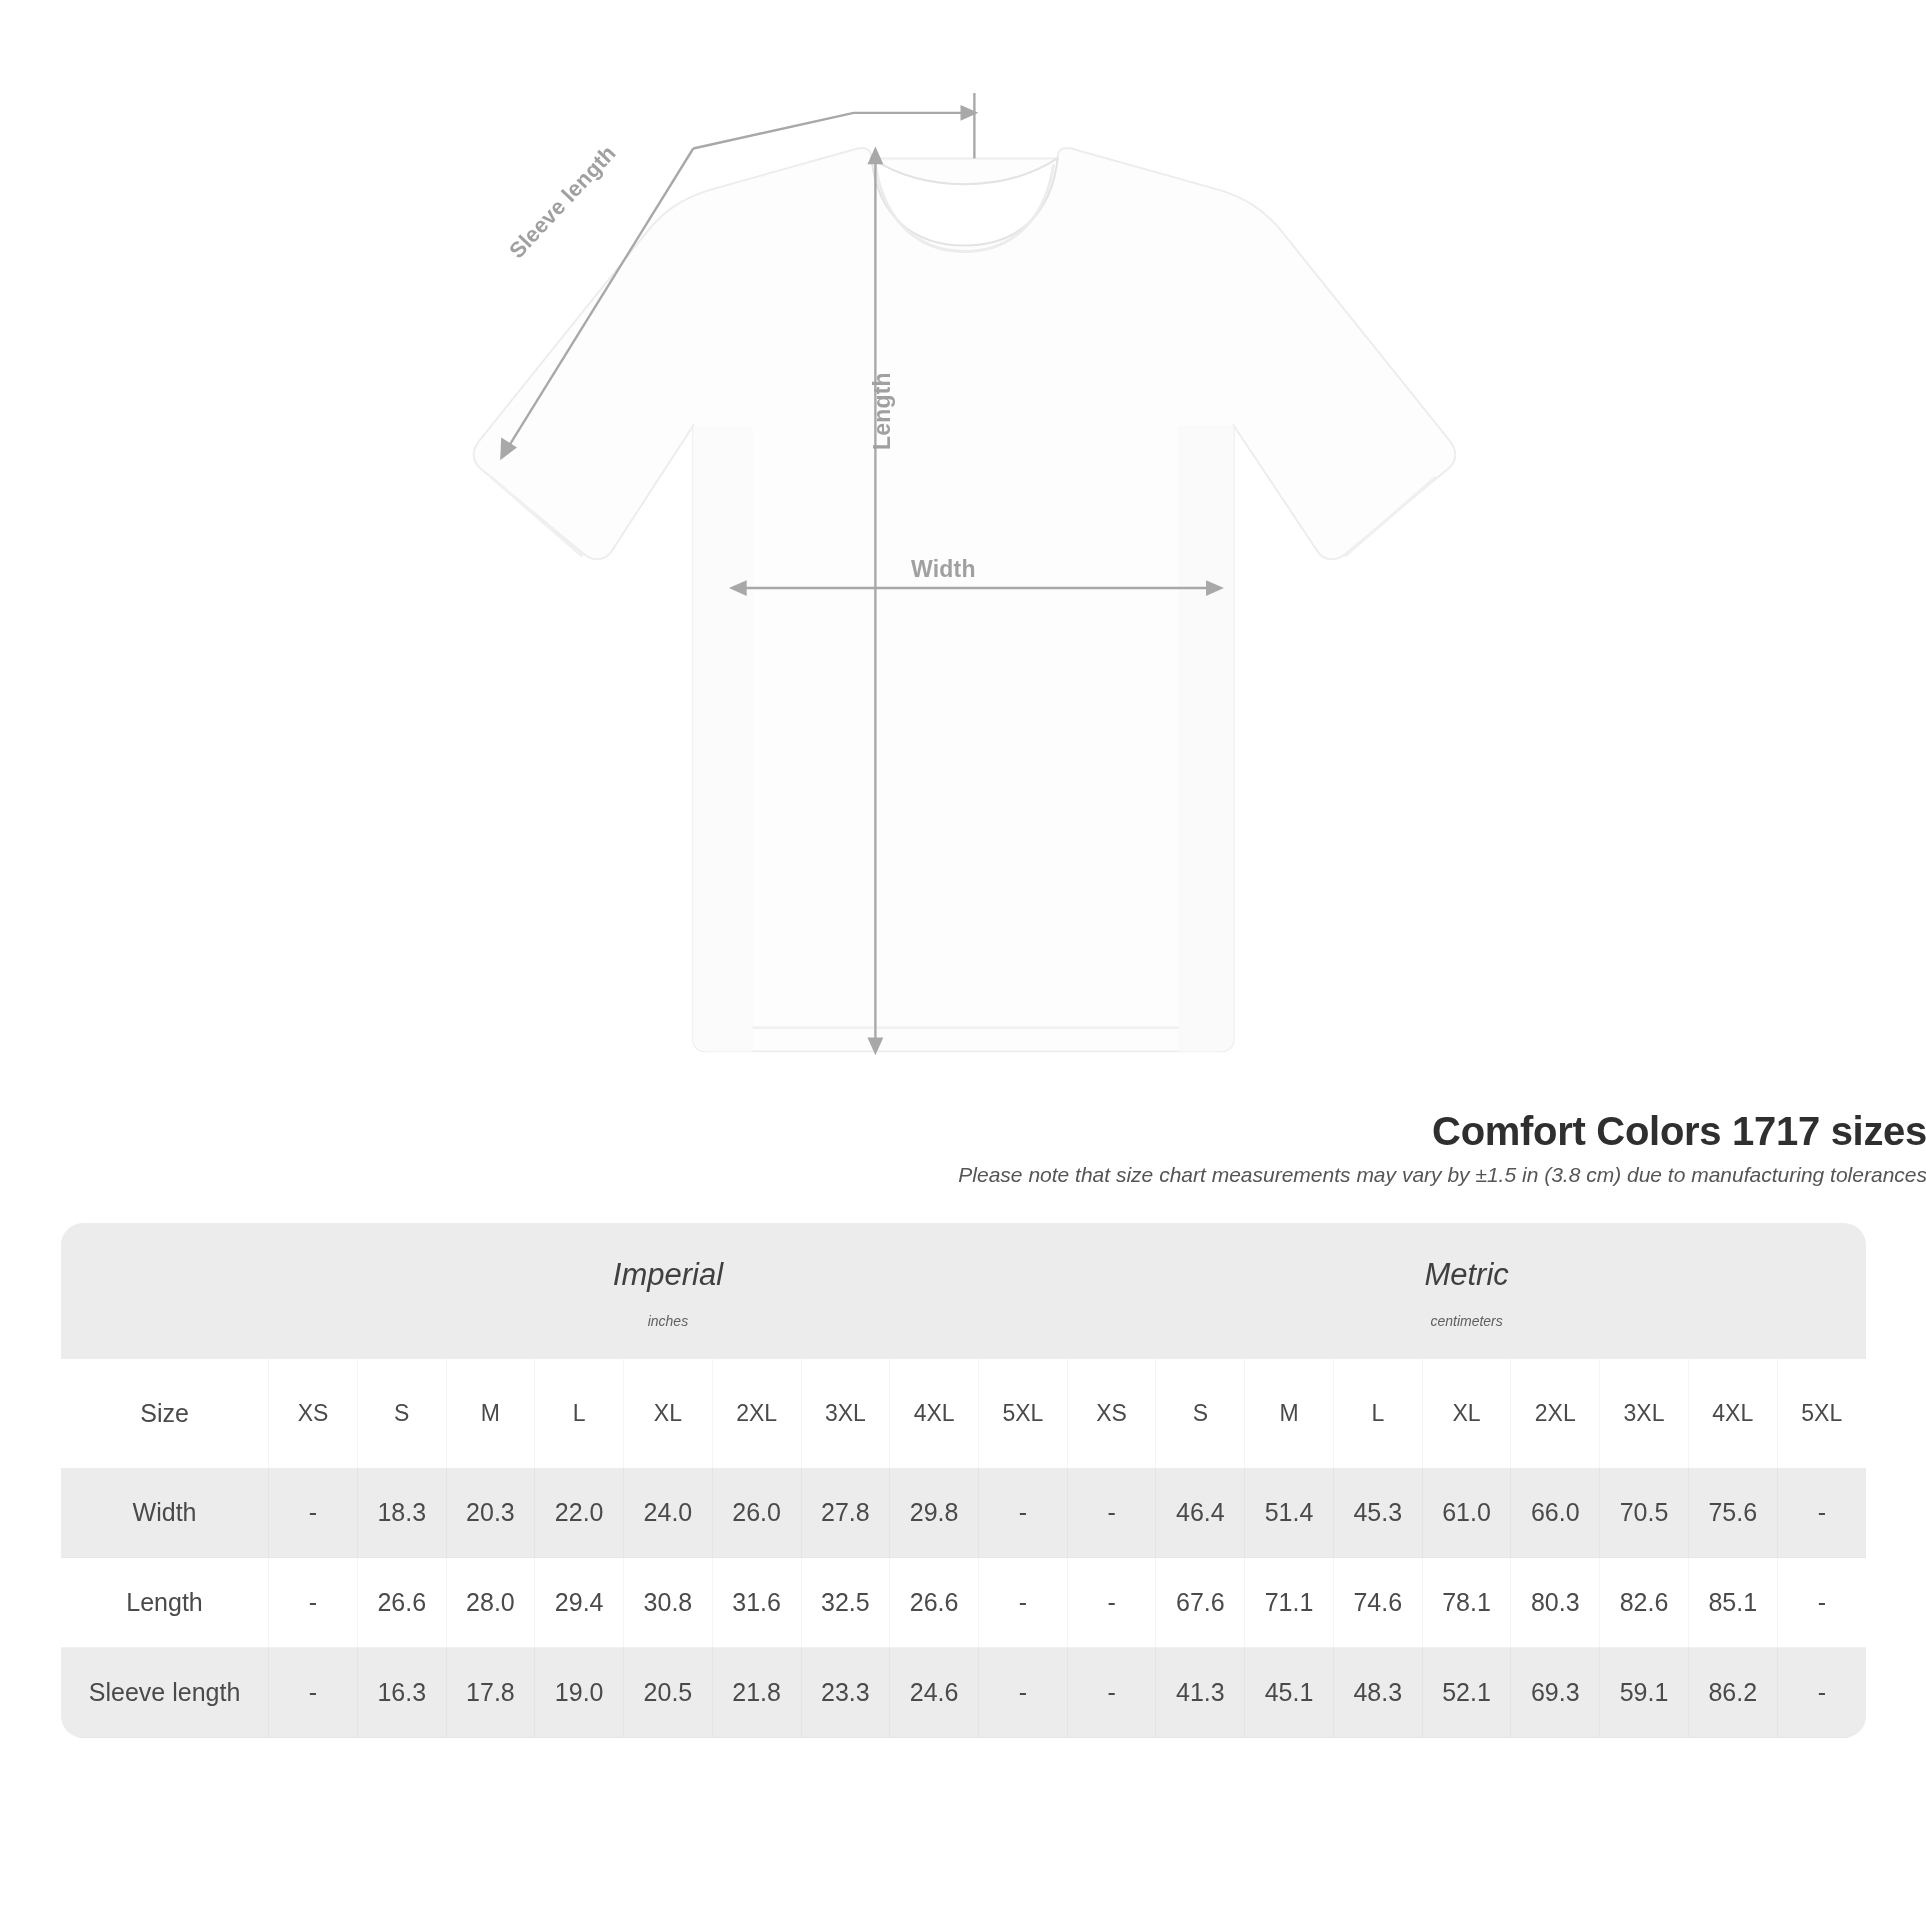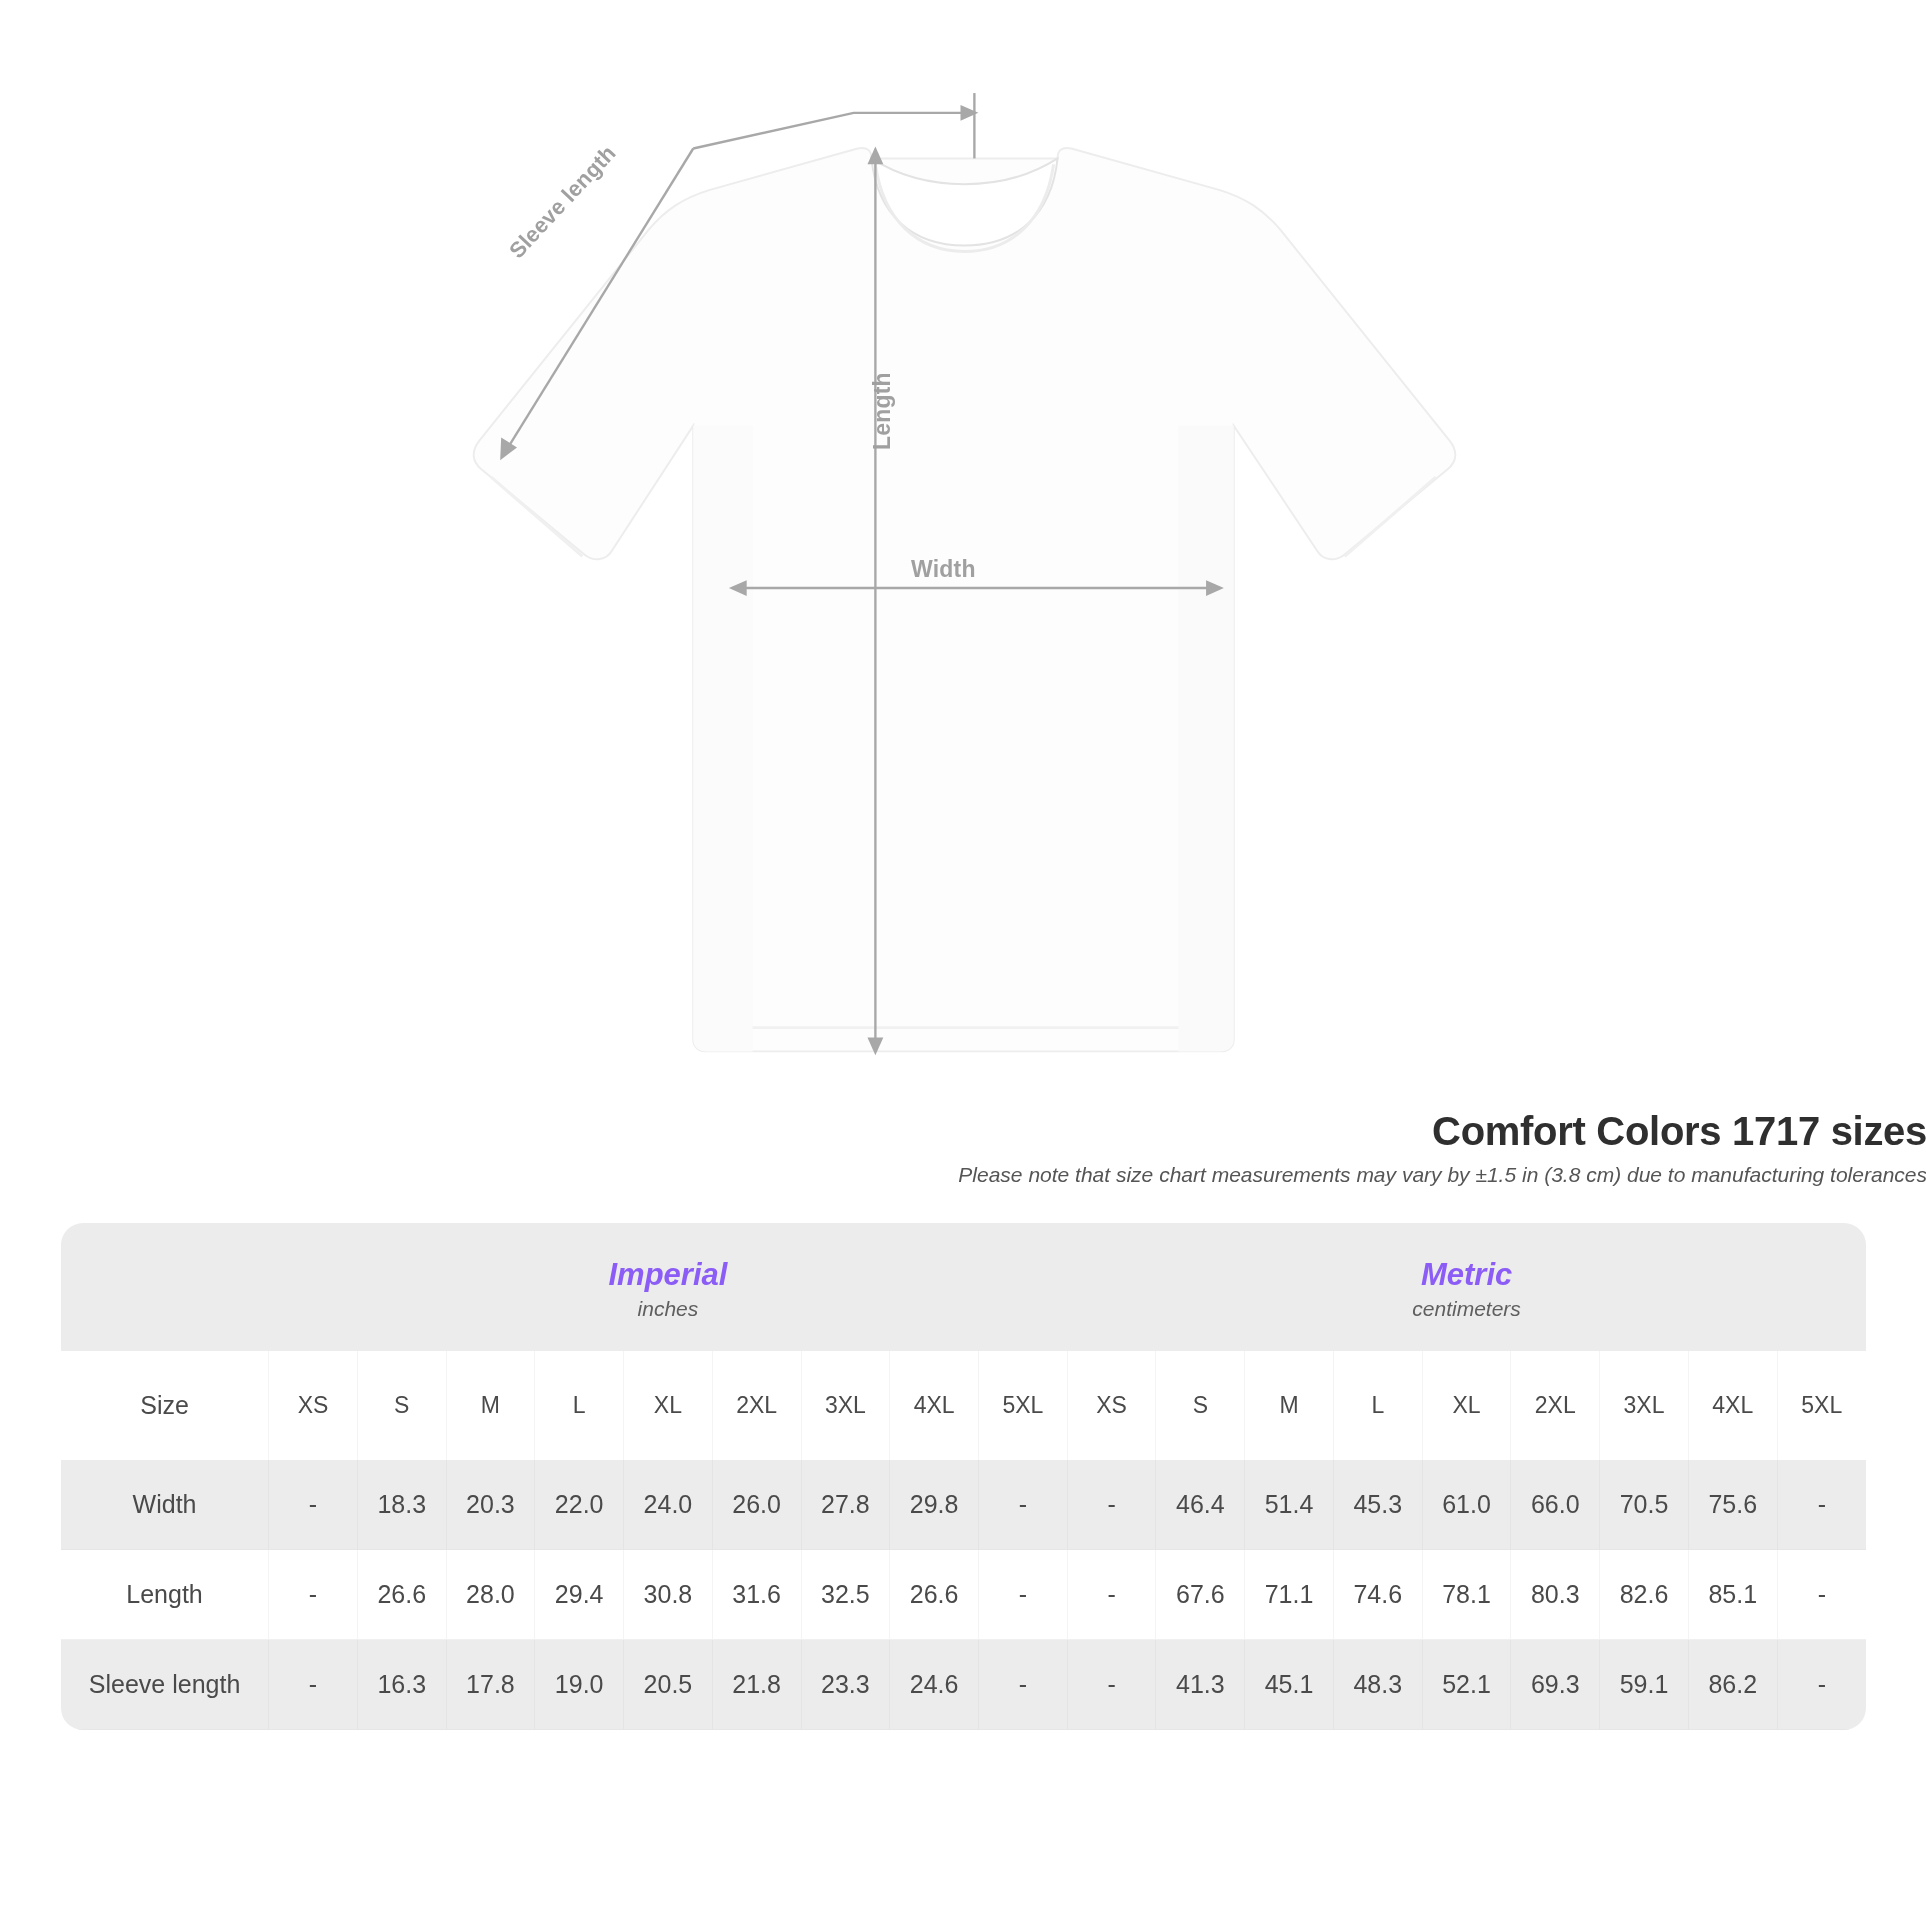--- a/index.html
+++ b/index.html
@@ -99,28 +99,28 @@
   .unit-row td {
     background: #ececec;
     padding: 34px 0 30px 0;
   }
   .unit-row td.blank {
     background: #ececec;
   }
   .unit-name {
     font-size: 31px;
     font-style: italic;
-    font-weight: bold;
-    color: #8b5cf6;
+    font-weight: normal;
+    color: #404040;
   }
   .unit-sub {
-    font-size: 21px;
+    font-size: 14px;
     font-style: italic;
     color: #5f5f5f;
-    margin-top: 4px;
+    margin-top: 20px;
   }
 
   
   .size-row td {
     background: #ffffff;
     padding: 40px 0;
     font-weight: bold;
     font-size: 25px;
     color: #4a4a4a;
   }

